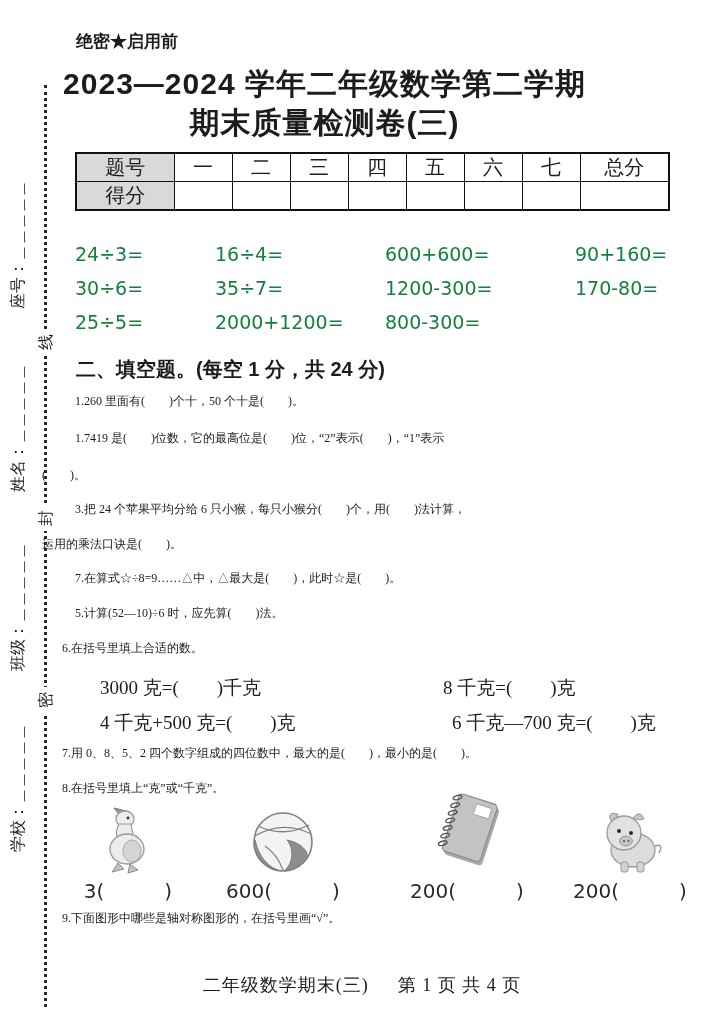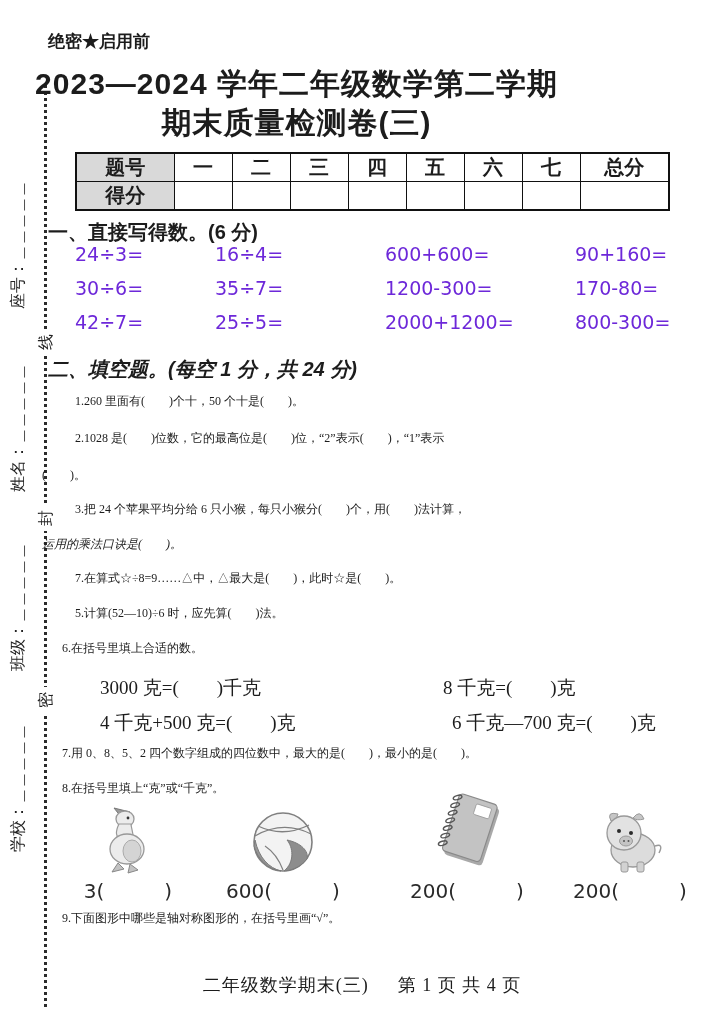--- a/index.html
+++ b/index.html
@@ -1,36 +1,36 @@
 <!DOCTYPE html>
 <html><head>
 <meta charset="utf-8">
 <style>
   html,body{margin:0;padding:0;background:#ffffff;}
   .page{position:relative;width:724px;height:1024px;background:#fff;overflow:hidden;
         font-family:"Liberation Serif",serif;color:#1c1c1c;}
   .abs{position:absolute;white-space:nowrap;}
-  .bold-sans{font-family:"Liberation Sans",sans-serif;font-weight:700;}
+  .bold-sans{font-family:"Liberation Sans",sans-serif;font-weight:700;margin-left:28px;}
   .classification{left:48px;top:30px;font-size:17px;}
   .title{left:0;width:593px;text-align:center;font-size:30px;letter-spacing:1px;}
   .t1{top:64px;}
   .t2{top:103px;}
 
   table.score{position:absolute;left:75px;top:152px;width:593px;border-collapse:collapse;
-              table-layout:fixed;font-weight:bold;}
+              table-layout:fixed;}
   table.score td{border:1.6px solid #111;text-align:center;font-size:20px;
                  height:27px;padding:0;font-family:"Liberation Serif",serif;}
   table.score{border:2.5px solid #111;}
   td.gray{background:#d9d9d9;}
   col.c-first{width:98px;} col.c-mid{width:58px;} col.c-last{width:89px;}
 
   .sec-head{font-size:20px;}
   .grid1{left:75px;top:243px;width:620px;display:grid;
          grid-template-columns:140px 170px 190px 1fr;row-gap:12px;
-         font-family:"DejaVu Sans",sans-serif;font-size:19px;color:#6d28d9;}
+         font-family:"DejaVu Sans",sans-serif;font-size:19px;color:#15803d;}
   .qline{font-size:12px;}
   .q6item{font-size:19px;}
 
   .seal-line{left:44px;top:85px;height:922px;width:0;border-left:3px dotted #2b2b2b;}
   .seal-label{width:190px;height:26px;text-align:center;font-size:16px;
               transform:rotate(-90deg);transform-origin:center center;color:#222;}
   .seal-char{width:26px;height:26px;background:#fff;text-align:center;font-size:16px;
              transform:rotate(-90deg);transform-origin:center center;color:#222;line-height:26px;}
   .footer{left:0;top:973px;width:724px;text-align:center;font-size:18px;letter-spacing:1px;}
 
@@ -90,43 +90,41 @@
       <td></td>
       <td></td>
       <td></td>
       <td></td>
       <td></td>
       <td></td>
     </tr>
   </tbody>
     </table>
 
-  <div class="abs sec-head bold-sans" style="left:48px;top:219px;">一、直接写得数。(6 分)</div>
   <div class="abs grid1">
     <span>24÷3=</span>
     <span>16÷4=</span>
     <span>600+600=</span>
     <span>90+160=</span>
     <span>30÷6=</span>
     <span>35÷7=</span>
     <span>1200-300=</span>
     <span>170-80=</span>
-    <span>42÷7=</span>
     <span>25÷5=</span>
     <span>2000+1200=</span>
     <span>800-300=</span>
   </div>
 
-  <div class="abs sec-head bold-sans" style="left:48px;top:356px;font-style:italic;">二、填空题。(每空 1 分，共 24 分)</div>
+  <div class="abs sec-head bold-sans" style="left:48px;top:356px;">二、填空题。(每空 1 分，共 24 分)</div>
 
   <div class="abs qline" style="left:75px;top:393px;">1.260 里面有(　　)个十，50 个十是(　　)。</div>
-  <div class="abs qline" style="left:75px;top:430px;">2.1028 是(　　)位数，它的最高位是(　　)位，“2”表示(　　)，“1”表示</div>
+  <div class="abs qline" style="left:75px;top:430px;">1.7419 是(　　)位数，它的最高位是(　　)位，“2”表示(　　)，“1”表示</div>
   <div class="abs qline" style="left:42px;top:467px;">(　　)。</div>
   <div class="abs qline" style="left:75px;top:501px;">3.把 24 个苹果平均分给 6 只小猴，每只小猴分(　　)个，用(　　)法计算，</div>
-  <div class="abs qline" style="left:42px;top:536px;font-style:italic;">运用的乘法口诀是(　　)。</div>
+  <div class="abs qline" style="left:42px;top:536px;">运用的乘法口诀是(　　)。</div>
   <div class="abs qline" style="left:75px;top:570px;">7.在算式☆÷8=9……△中，△最大是(　　)，此时☆是(　　)。</div>
   <div class="abs qline" style="left:75px;top:605px;">5.计算(52—10)÷6 时，应先算(　　)法。</div>
   <div class="abs qline" style="left:62px;top:640px;">6.在括号里填上合适的数。</div>
   <div class="abs q6item" style="left:100px;top:675px;">3000 克=(　　)千克</div>
   <div class="abs q6item" style="left:443px;top:675px;">8 千克=(　　)克</div>
   <div class="abs q6item" style="left:100px;top:710px;">4 千克+500 克=(　　)克</div>
   <div class="abs q6item" style="left:452px;top:710px;">6 千克—700 克=(　　)克</div>
   <div class="abs qline" style="left:62px;top:745px;">7.用 0、8、5、2 四个数字组成的四位数中，最大的是(　　)，最小的是(　　)。</div>
   <div class="abs qline" style="left:62px;top:780px;">8.在括号里填上“克”或“千克”。</div>
 

